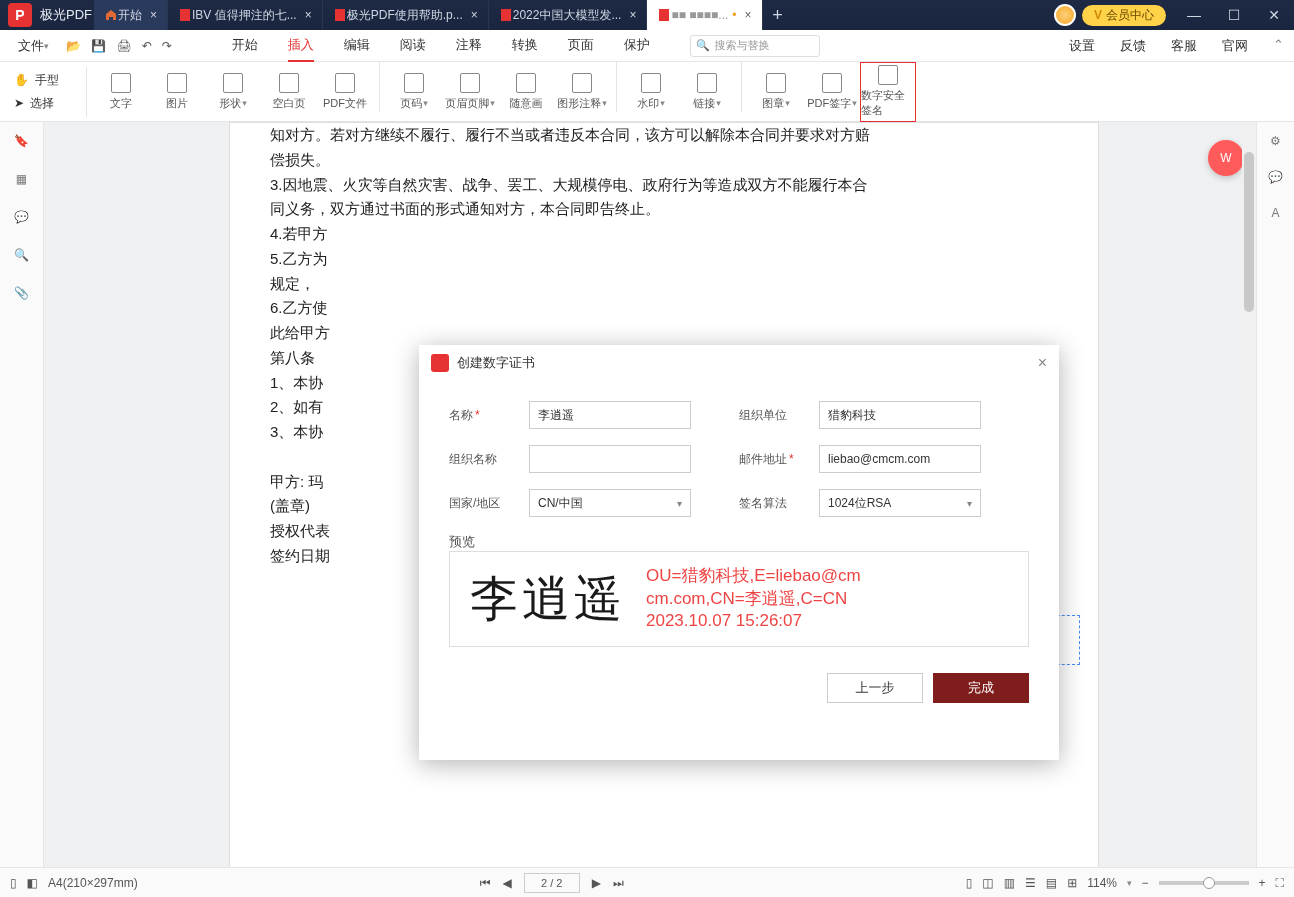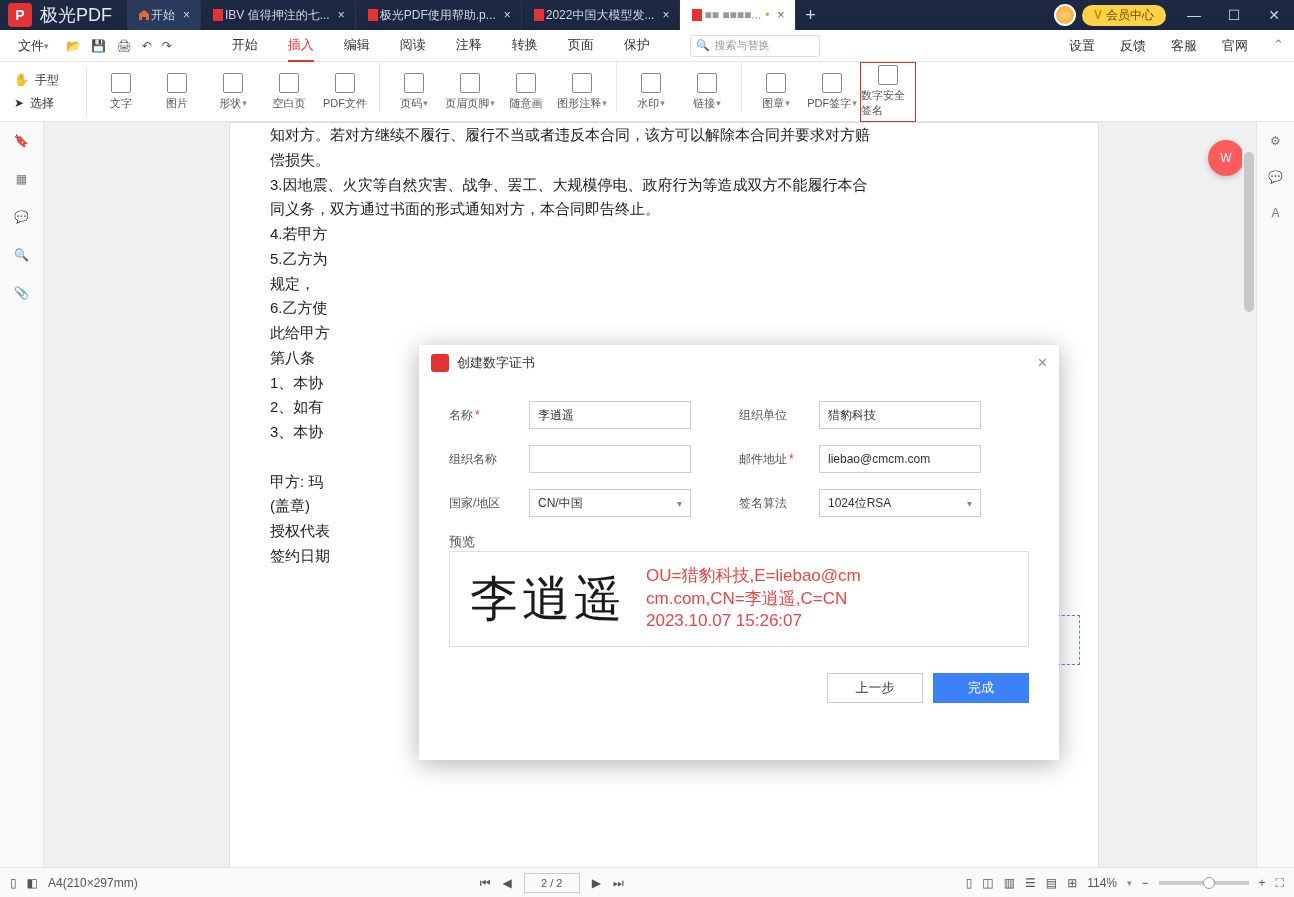--- a/index.html
+++ b/index.html
@@ -1,21 +1,21 @@
 <!DOCTYPE html>
 <html><head>
 <meta charset="utf-8">
 <style>
 * { box-sizing: border-box; margin: 0; padding: 0; }
 body { font-family: "Microsoft YaHei", Arial, sans-serif; font-size: 12px; color: #333; background: #fff; width: 1294px; height: 897px; overflow: hidden; position: relative; }
 
 
 .titlebar { height: 30px; background: linear-gradient(#1e2a44, #1a2540); display: flex; align-items: center; color: #cfd6e3; }
 .app-logo { width: 24px; height: 24px; background: #e63232; border-radius: 4px; margin: 0 8px; display: flex; align-items: center; justify-content: center; color: #fff; font-weight: bold; font-size: 14px; }
-.app-name { font-size: 18px; color: #e5e8f0; margin-right: 15px; }
+.app-name { font-size: 13px; color: #e5e8f0; margin-right: 2px; }
 .doc-tabs { display: flex; height: 30px; }
 .doc-tab { display: flex; align-items: center; padding: 0 10px; border-right: 1px solid #2a3550; max-width: 180px; position: relative; }
 .doc-tab.home { background: #2a3a5c; }
 .doc-tab.active { background: #fff; color: #333; }
 .doc-tab .tclose { margin-left: 8px; font-size: 12px; }
 .doc-tab .tlabel { white-space: nowrap; overflow: hidden; text-overflow: ellipsis; font-size: 12px; }
 .tab-add { width: 30px; display: flex; align-items: center; justify-content: center; font-size: 18px; color: #cfd6e3; }
 .title-spacer { flex: 1; }
 .member-pill { background: #ffd24a; color: #6a4a00; border-radius: 12px; padding: 2px 12px; font-size: 12px; margin-right: 8px; display: flex; align-items: center; gap: 4px; }
 .lion { width: 22px; height: 22px; background: radial-gradient(circle,#ffcf7a,#f5a623); border-radius: 50%; border: 2px solid #fff; margin-right: 6px; }
@@ -66,21 +66,21 @@
 .dlg-label { width: 80px; font-size: 12px; color: #555; }
 .req { color: #e63232; margin-left: 2px; }
 .dlg-input { width: 162px; height: 28px; border: 1px solid #ccc; padding: 0 8px; font-size: 12px; display: flex; align-items: center; justify-content: space-between; color: #333; }
 .dlg-input.select::after { content: "▾"; color: #888; font-size: 10px; }
 .dlg-preview-label { font-size: 13px; color: #555; margin-top: 8px; margin-bottom: 0; }
 .preview-box { border: 1px solid #ddd; height: 96px; display: flex; align-items: center; padding: 8px 20px; gap: 20px; }
 .preview-name { font-size: 48px; font-weight: 400; letter-spacing: 4px; color: #1a1a1a; }
 .preview-info { font-size: 17px; line-height: 1.35; color: #ef4444; }
 .dlg-footer { display: flex; justify-content: flex-end; gap: 10px; padding: 16px 30px; }
 .btn { width: 96px; height: 30px; display: flex; align-items: center; justify-content: center; font-size: 13px; border: 1px solid #ccc; background: #fff; }
-.btn.primary { background: #3b82f6; color: #fff; border: none; }
+.btn.primary { background: #7f1d1d; color: #fff; border: none; }
 
 
 .statusbar { height: 30px; background: #fafafa; border-top: 1px solid #e5e5e5; display: flex; align-items: center; padding: 0 10px; font-size: 12px; color: #555; }
 .sb-left { display: flex; align-items: center; gap: 10px; }
 .sb-center { margin: 0 auto; display: flex; align-items: center; gap: 12px; }
 .pginput { width: 56px; height: 20px; border: 1px solid #ccc; text-align: left; font-size: 11px; display: flex; align-items: center; justify-content: center; }
 .sb-right { display: flex; align-items: center; gap: 10px; }
 .zoom-slider { width: 90px; height: 4px; background: #ccc; position: relative; }
 .zoom-thumb { position: absolute; left: 44px; top: -4px; width: 12px; height: 12px; background: #fff; border: 1px solid #999; border-radius: 50%; }
 

